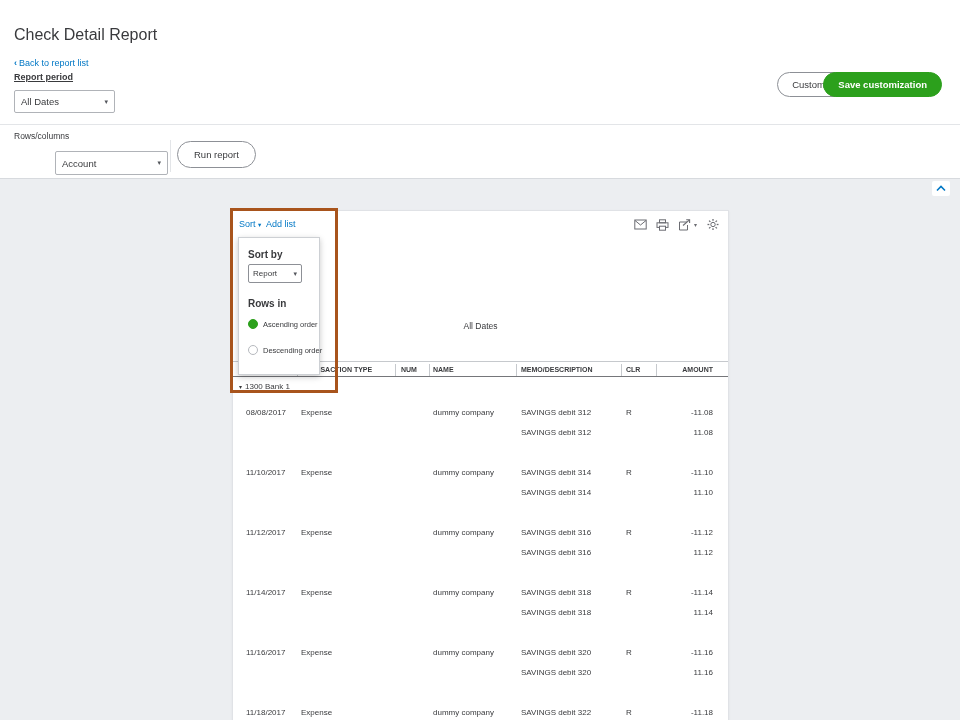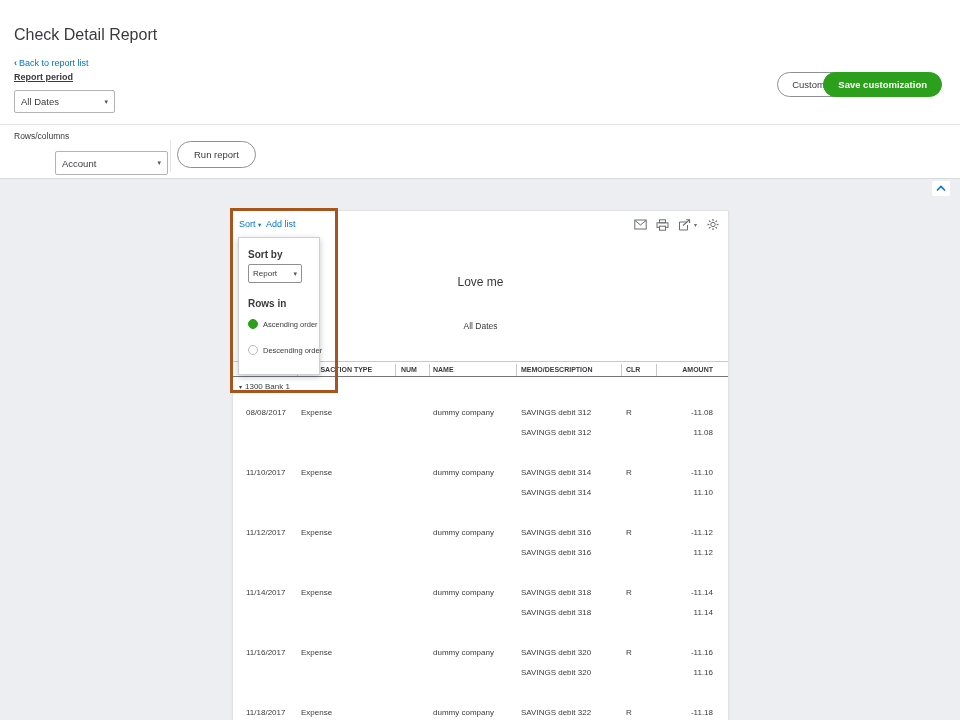--- a/index.html
+++ b/index.html
@@ -174,21 +174,20 @@
               <line x1="10.7" y1="6.5" x2="12.5" y2="6.5"></line>
             <line x1="3.1" y1="2.6" x2="4.4" y2="3.9"></line>
               <line x1="9.6" y1="9.1" x2="10.9" y2="10.4"></line>
             <line x1="10.9" y1="2.6" x2="9.6" y2="3.9"></line>
               <line x1="4.4" y1="9.1" x2="3.1" y2="10.4"></line>
           </g>
         </svg>
       </span>
     </div>
 
-    <div class="rep-company">Love me</div>
     <div class="rep-subtitle">All Dates</div>
 
     <div class="thead">
       <span class="hcell h-date">DATE</span>
       <span class="hcell h-type">TRANSACTION TYPE</span>
       <span class="hcell h-num">NUM</span>
       <span class="hcell h-name">NAME</span>
       <span class="hcell h-memo">MEMO/DESCRIPTION</span>
       <span class="hcell h-clr">CLR</span>
       <span class="hcell h-amount">AMOUNT</span>

